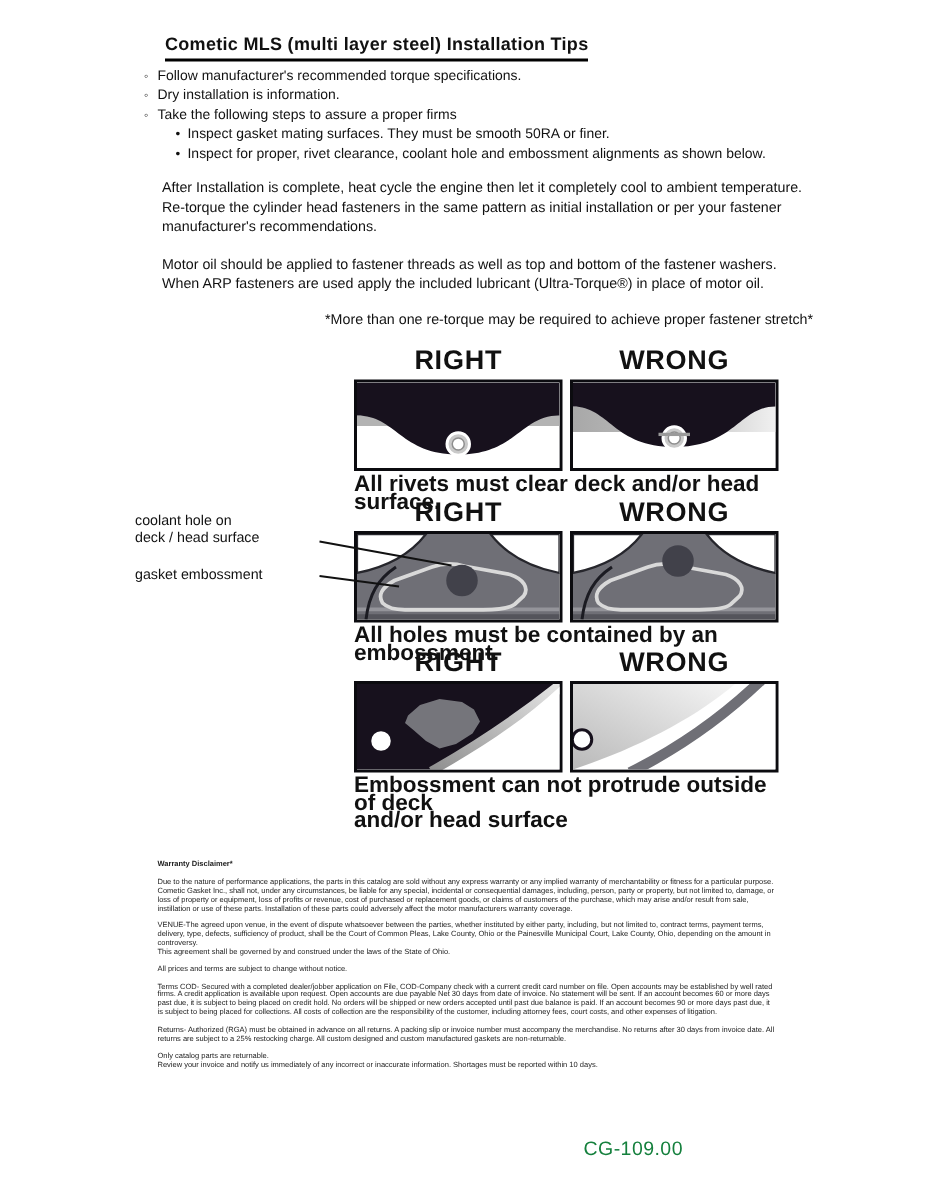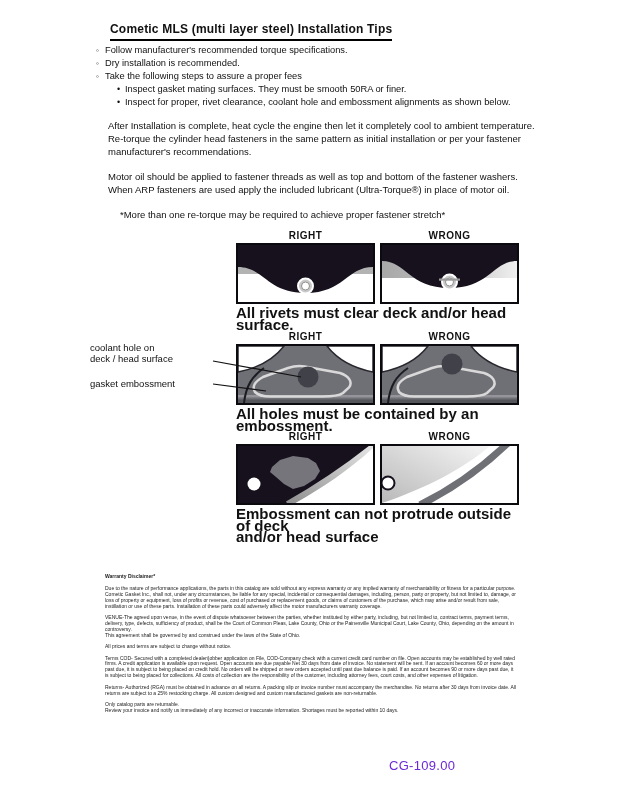--- a/index.html
+++ b/index.html
@@ -26,67 +26,67 @@
   .tips { position: absolute; left: 96px; top: 44px; font-size: 9.3px; line-height: 13px; width: 470px; }
   .tip-row { display: flex; }
   .tip-row .marker { width: 9px; flex: 0 0 9px; font-size: 8px; }
   .tip-row.sub { padding-left: 21px; }
   .tip-row.sub .marker { width: 8px; flex: 0 0 8px; font-size: 9px; }
 
   
   .diesel { position: absolute; left: 108px; top: 119px; width: 434px; font-size: 9.5px; line-height: 13.2px; }
   .diesel h2 { font-size: 11px; margin: 0 0 7px 0; }
   .diesel p { margin: 0 0 11px 0; }
-  .diesel p.note { margin: 12px; }
+  .diesel p.note { margin: 0; text-align: right; }
 
   
   .fig-row { position: absolute; left: 236px; width: 283px; }
   .fig-row.r1 { top: 230px; }
   .fig-row.r2 { top: 331px; }
   .fig-row.r3 { top: 431px; }
   .fig-heads { display: flex; justify-content: space-between; margin-bottom: 2px; }
-  .fig-heads .hd { width: 139px; text-align: center; font-size: 10px; font-weight: bold; letter-spacing: 0.5px; }
+  .fig-heads .hd { width: 139px; text-align: center; font-size: 18px; font-weight: bold; letter-spacing: 0.5px; }
   .fig-boxes { display: flex; justify-content: space-between; }
   .fig-box { width: 135px; height: 57px; border: 2px solid #0b0b0f; background: #fff; }
   .fig-box svg { display: block; }
   .fig-caption { font-size: 15px; font-weight: bold; margin-top: 3px; white-space: pre-line; line-height: 11.5px; }
 
   
   .ann { position: absolute; text-align: left; font-size: 9.5px; line-height: 11px; white-space: pre-line; width: 122px; left: 90px; }
   .ann.coolant { top: 342px; }
   .ann.emboss { top: 378px; }
   .leader-svg { position: absolute; left: 211px; top: 358px; }
 
   
   .legal { position: absolute; left: 105px; top: 574px; width: 413px; font-size: 5px; line-height: 5.9px; color: #222; }
   .legal .lhead { font-weight: bold; margin: 0 0 6px 0; }
   .legal p { margin: 0 0 5.5px 0; white-space: pre-line; }
 
   
-  .footer-code { position: absolute; left: 389px; top: 758px; font-size: 13px; letter-spacing: 0.3px; color: #6d28d9; }
+  .footer-code { position: absolute; left: 389px; top: 758px; font-size: 13px; letter-spacing: 0.3px; color: #15803d; }
 </style>
 </head>
 <body>
 
 <div class="page">
 
   <div class="title">Cometic MLS (multi layer steel) Installation Tips</div>
 
   <div class="tips">
     <div class="tip-row">
       <span class="marker">◦</span>
       <span>Follow manufacturer's recommended torque specifications.</span>
     </div>
     <div class="tip-row">
       <span class="marker">◦</span>
-      <span>Dry installation is recommended.</span>
+      <span>Dry installation is information.</span>
     </div>
     <div class="tip-row">
       <span class="marker">◦</span>
-      <span>Take the following steps to assure a proper fees</span>
+      <span>Take the following steps to assure a proper firms</span>
     </div>
     <div class="tip-row sub">
       <span class="marker">•</span>
       <span>Inspect gasket mating surfaces.  They must be smooth 50RA or finer.</span>
     </div>
     <div class="tip-row sub">
       <span class="marker">•</span>
       <span>Inspect for proper, rivet clearance, coolant hole and embossment alignments as shown below.</span>
     </div>
   </div>

